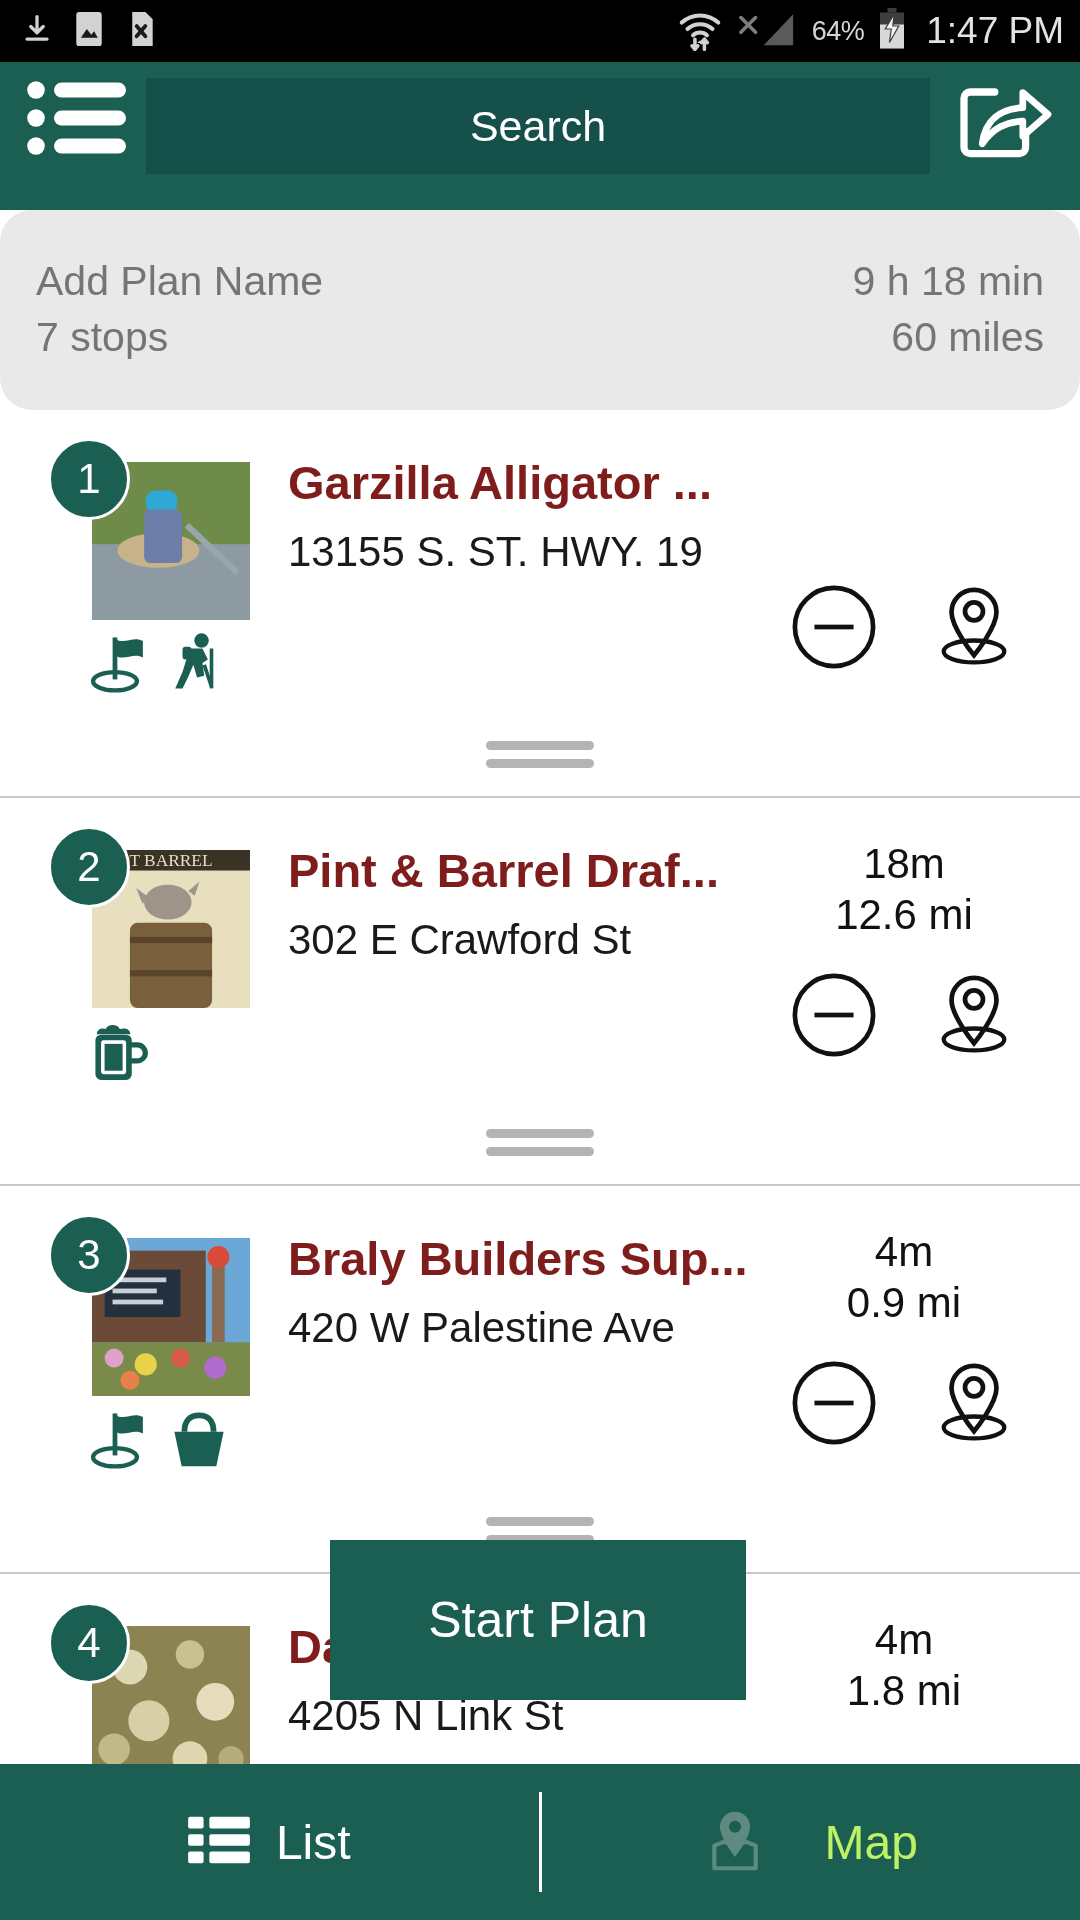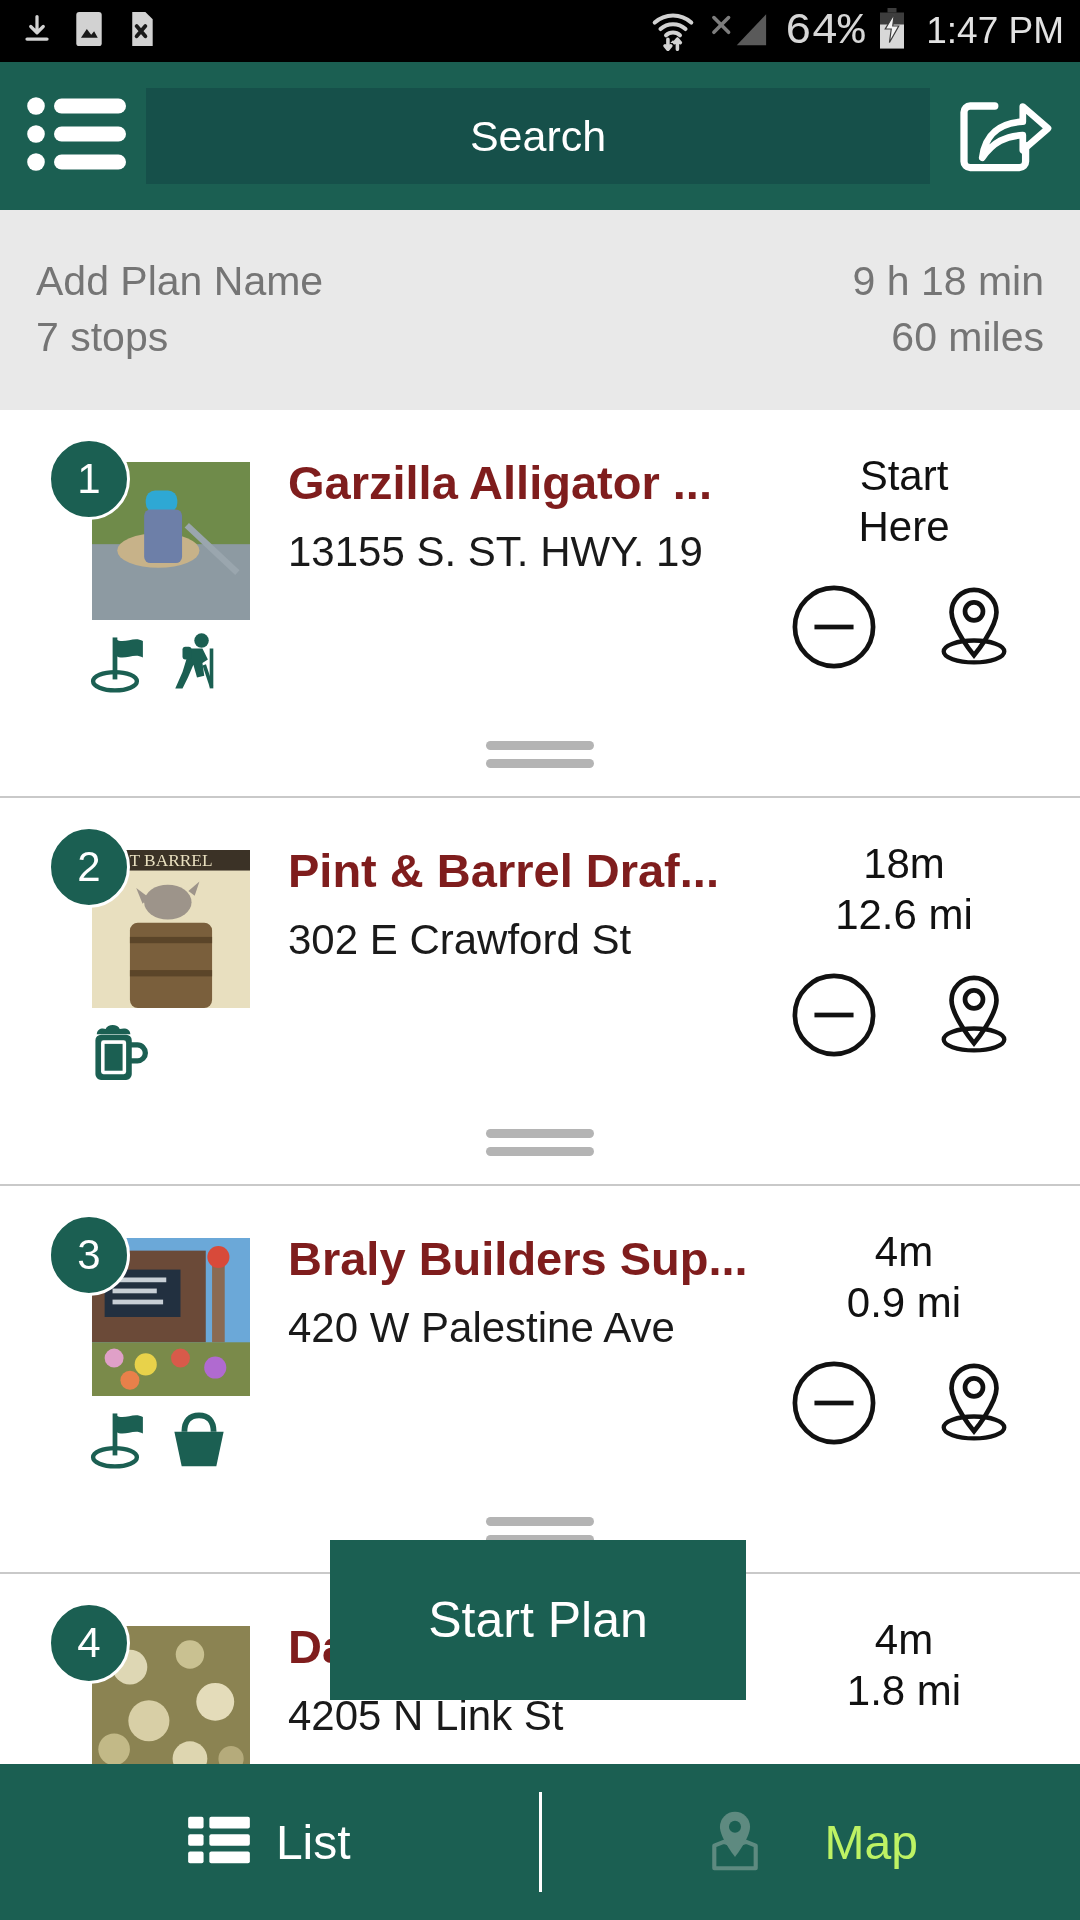--- a/index.html
+++ b/index.html
@@ -13,46 +13,47 @@
 
   
   .statusbar {
     height:62px; background:#000000;
     display:flex; align-items:center;
     padding:0 16px 0 22px; position:relative;
   }
   .sb-left { display:flex; align-items:center; gap:22px; }
   .sb-right { margin-left:auto; display:flex; align-items:center; gap:14px; }
   .sb-batt-pct {
-    color:#d6d6d6; font-size:45px; letter-spacing:-0.5px;
-    font-family:Liberation Mono, monospace;
+    color:#d6d6d6; font-size:27px; letter-spacing:-0.5px;
+    font-family:Liberation Sans, sans-serif;
   }
   .sb-time {
     color:#e2e2e2; font-size:37px; letter-spacing:0px; padding-left:6px;
   }
 
   
   .header {
     height:148px; background:#1b5f52;
-    display:flex; align-items:center; padding:0 26px;
+    display:flex; align-items:flex-start; padding:16px 26px;
   }
   .menu-btn { width:116px; display:flex; align-items:center; justify-content:flex-start; cursor:pointer; }
   .search-field {
     flex:1; height:96px; background:#16504a;
     display:flex; align-items:center; justify-content:center;
     margin:0 8px 0 4px;
   }
   .search-text { color:#ffffff; font-size:43px; font-weight:400; }
   .share-btn { width:116px; display:flex; align-items:center; justify-content:flex-end; cursor:pointer; }
 
   
   .planbar {
     height:200px; background:#e9e9e9;
     display:flex; align-items:center; justify-content:space-between;
     padding:0 36px;
+    border-radius:32px;
   }
   .plan-col { display:flex; flex-direction:column; gap:10px; }
   .plan-col.right { align-items:flex-end; }
   .plan-line { color:#757575; font-size:41px; line-height:1.12; }
 
   
   .list { position:relative; background:#ffffff; }
   .stop {
     position:relative; background:#ffffff;
     border-bottom:2px solid #c9c9c9;
@@ -259,24 +260,20 @@
               <rect x="23" y="9" width="2" height="22" fill="#1b5f52"></rect>
             </svg>
           </span>
         </div>
       </div>
       <div class="info-col">
         <div class="stop-title">Garzilla Alligator ...</div>
         <div class="stop-addr">13155 S. ST. HWY. 19</div>
       </div>
       <div class="action-col">
-        <div class="eta-block">
-          <span class="eta-line">Start</span>
-          <span class="eta-line">Here</span>
-        </div>
         <div class="action-row">
           <span class="remove-btn">
             <svg width="86" height="86" viewBox="0 0 44 44">
               <circle cx="22" cy="22" r="20" fill="none" stroke="#111" stroke-width="2.4"></circle>
               <rect x="12" y="20.8" width="20" height="2.4" fill="#111"></rect>
             </svg>
           </span>
           <span class="pin-btn">
             <svg width="86" height="90" viewBox="0 0 44 46">
               <path d="M22 4a11.5 11.5 0 0 1 11.5 11.5c0 8-11.5 22-11.5 22S10.5 23.5 10.5 15.5A11.5 11.5 0 0 1 22 4z" fill="none" stroke="#111" stroke-width="2.4"></path>

